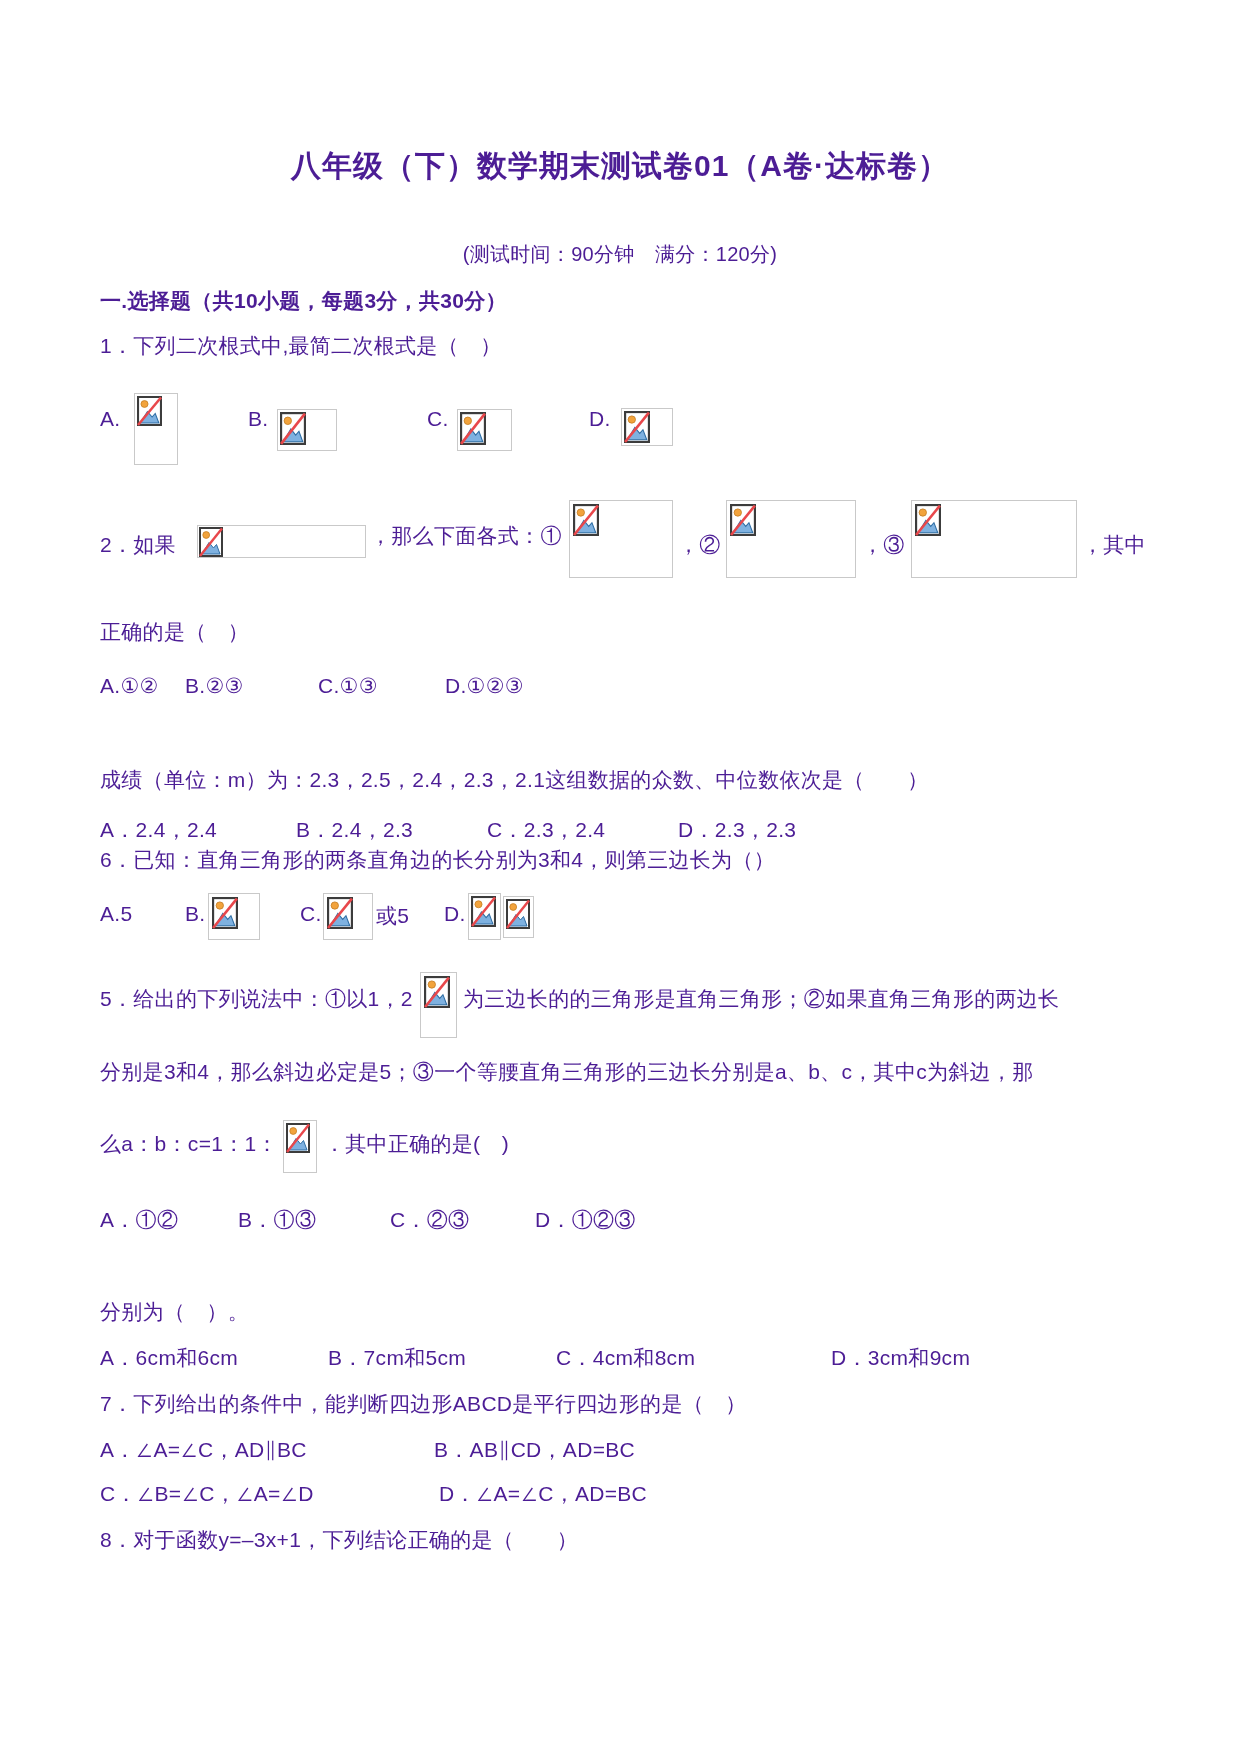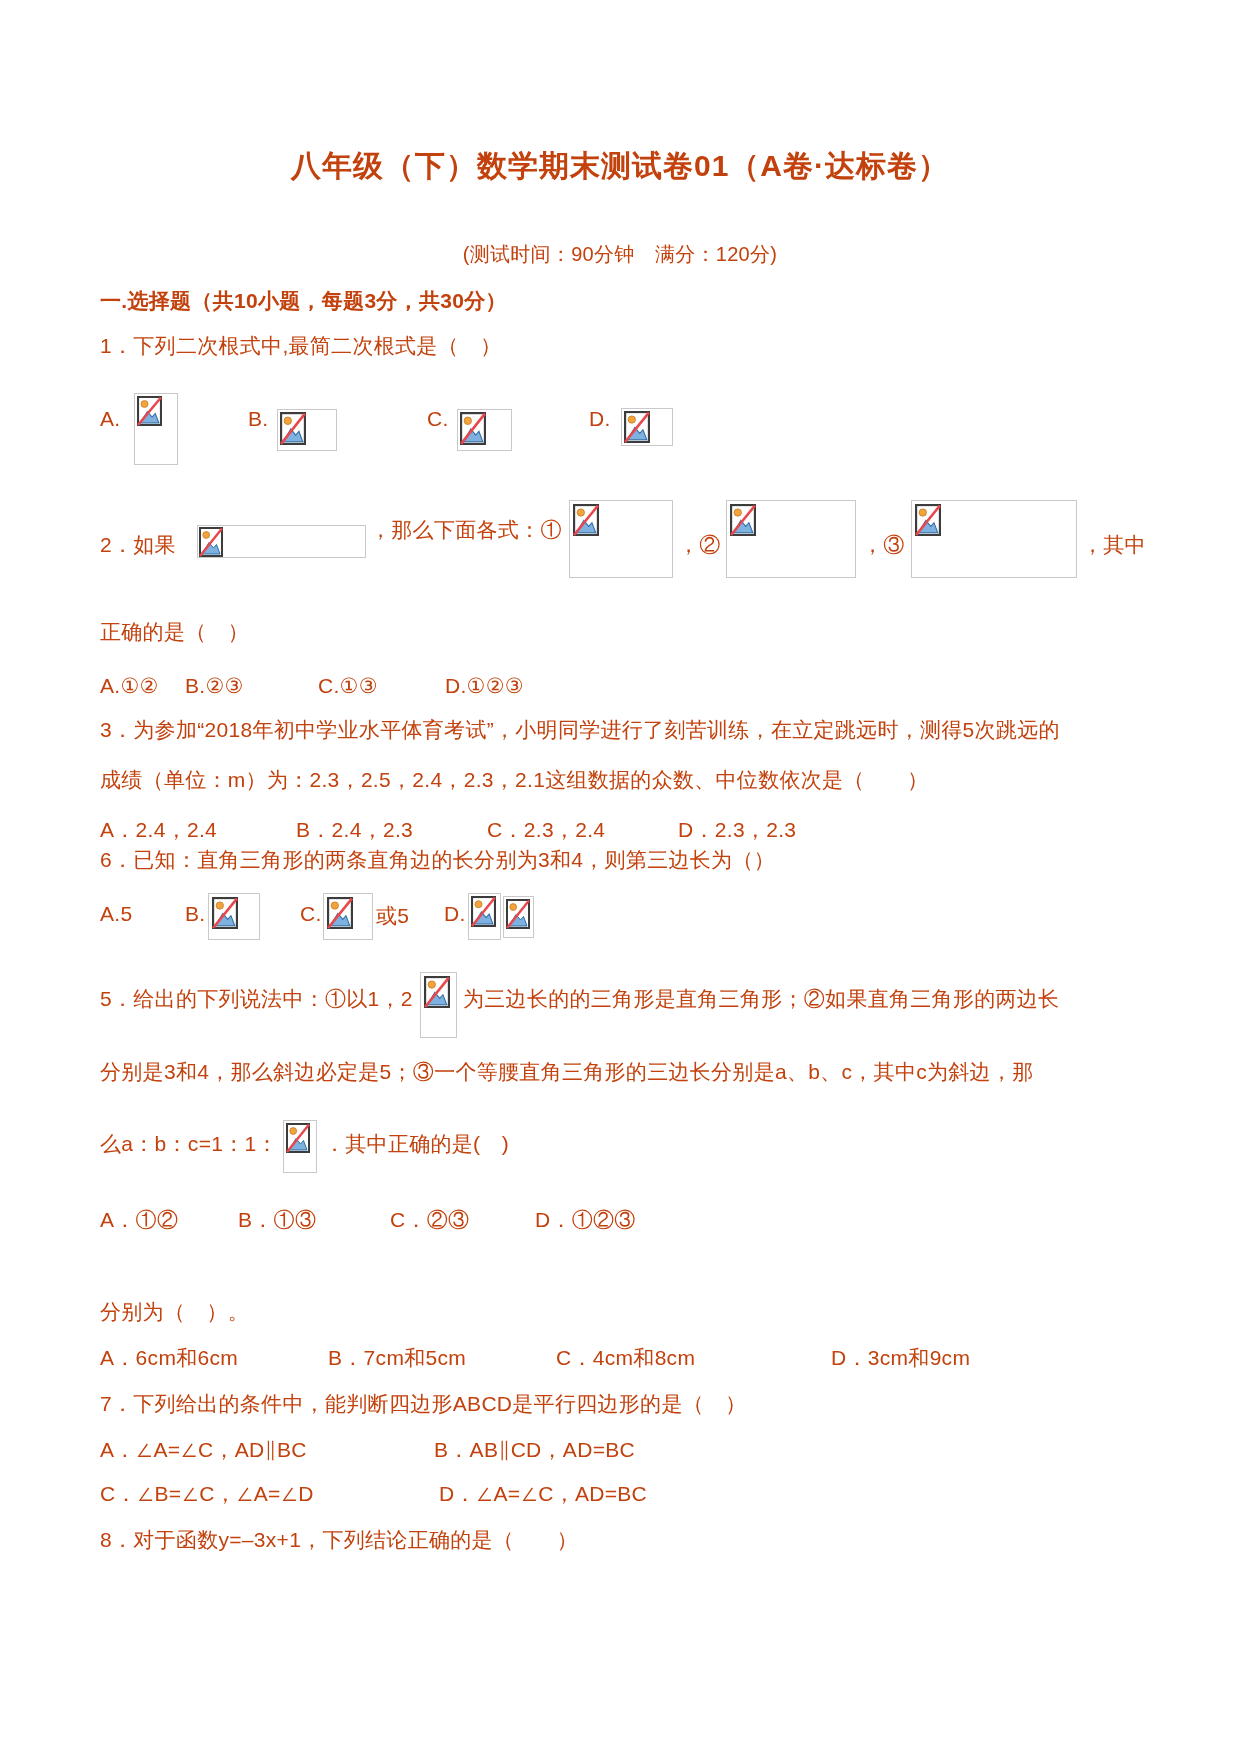--- a/index.html
+++ b/index.html
@@ -1,19 +1,19 @@
 <!DOCTYPE html>
 <html><head>
 <meta charset="utf-8">
 <style>
   * { margin:0; padding:0; box-sizing:border-box; }
   html,body { background:#ffffff; }
   .page {
     position:relative; width:1240px; height:1754px; margin:0 auto;
-    background:#ffffff; color:#c2410c;
+    background:#ffffff; color:#4c1d95;
     font-family:"Liberation Sans", sans-serif; font-size:21px; letter-spacing:0.3px;
     overflow:hidden;
   }
   .row { position:absolute; left:100px; white-space:nowrap;text-align:center; }
   .center { left:62px; width:1116px; text-align:center; }
   .title { font-size:30px; font-weight:bold; letter-spacing:1px; }
   .subtitle { font-size:20px; }
   .bold { font-weight:bold; }
   .abs { position:absolute; }
   .ph-box { position:absolute; border:1px solid #c9c9c9; background:#fff; }
@@ -72,21 +72,21 @@
   <div class="row" style="top:500px; height:80px; width:1090px">
     <span class="abs" style="left:0; top:31px">2．如果</span>
     <span class="ph-box" style="left:97px; top:25px; width:169px; height:33px">
         <span class="ph-icon" style="left:1px; top:1px; width:24px; height:30px"><svg viewBox="0 0 24 30" width="100%" height="100%" preserveAspectRatio="none">
             <rect x="1" y="1" width="22" height="28" fill="#ffffff" stroke="#3c3c3c" stroke-width="2"></rect>
             <path d="M3 27 L10 15.5 L14.5 21 L17.5 17.5 L21 27 Z" fill="#7eb1e0" stroke="#2e6da4" stroke-width="1"></path>
             <circle cx="7.2" cy="8" r="3.4" fill="#f2a33c" stroke="#c77f24" stroke-width="0.8"></circle>
             <line x1="1" y1="29" x2="23" y2="1.5" stroke="#e8474b" stroke-width="2.4"></line>
           </svg></span>
       </span>
-    <span class="abs" style="left:270px; top:16px">，那么下面各式：①</span>
+    <span class="abs" style="left:270px; top:22px">，那么下面各式：①</span>
     <span class="ph-box" style="left:469px; top:0; width:104px; height:78px">
         <span class="ph-icon" style="left:3px; top:3px; width:26px; height:32px"><svg viewBox="0 0 24 30" width="100%" height="100%" preserveAspectRatio="none">
             <rect x="1" y="1" width="22" height="28" fill="#ffffff" stroke="#3c3c3c" stroke-width="2"></rect>
             <path d="M3 27 L10 15.5 L14.5 21 L17.5 17.5 L21 27 Z" fill="#7eb1e0" stroke="#2e6da4" stroke-width="1"></path>
             <circle cx="7.2" cy="8" r="3.4" fill="#f2a33c" stroke="#c77f24" stroke-width="0.8"></circle>
             <line x1="1" y1="29" x2="23" y2="1.5" stroke="#e8474b" stroke-width="2.4"></line>
           </svg></span>
       </span>
     <span class="abs" style="left:578px; top:31px">，②</span>
     <span class="ph-box" style="left:626px; top:0; width:130px; height:78px">
@@ -109,21 +109,20 @@
     <span class="abs" style="left:982px; top:31px">，其中</span>
   </div>
   <div class="row" style="top:618px">正确的是（　）</div>
   <div class="row" style="top:674px; height:30px; width:700px">
     <span class="abs" style="left:0">A.①②</span>
     <span class="abs" style="left:85px">B.②③</span>
     <span class="abs" style="left:218px">C.①③</span>
     <span class="abs" style="left:345px">D.①②③</span>
   </div>
 
-  <div class="row" style="top:716px">3．为参加“2018年初中学业水平体育考试”，小明同学进行了刻苦训练，在立定跳远时，测得5次跳远的</div>
   <div class="row" style="top:766px">成绩（单位：m）为：2.3，2.5，2.4，2.3，2.1这组数据的众数、中位数依次是（　　）</div>
   <div class="row" style="top:816px; height:30px; width:900px">
     <span class="abs" style="left:0">A．2.4，2.4</span>
     <span class="abs" style="left:196px">B．2.4，2.3</span>
     <span class="abs" style="left:387px">C．2.3，2.4</span>
     <span class="abs" style="left:578px">D．2.3，2.3</span>
   </div>
 
   <div class="row" style="top:846px">6．已知：直角三角形的两条直角边的长分别为3和4，则第三边长为（）</div>
   <div class="row" style="top:893px; height:50px; width:600px">

